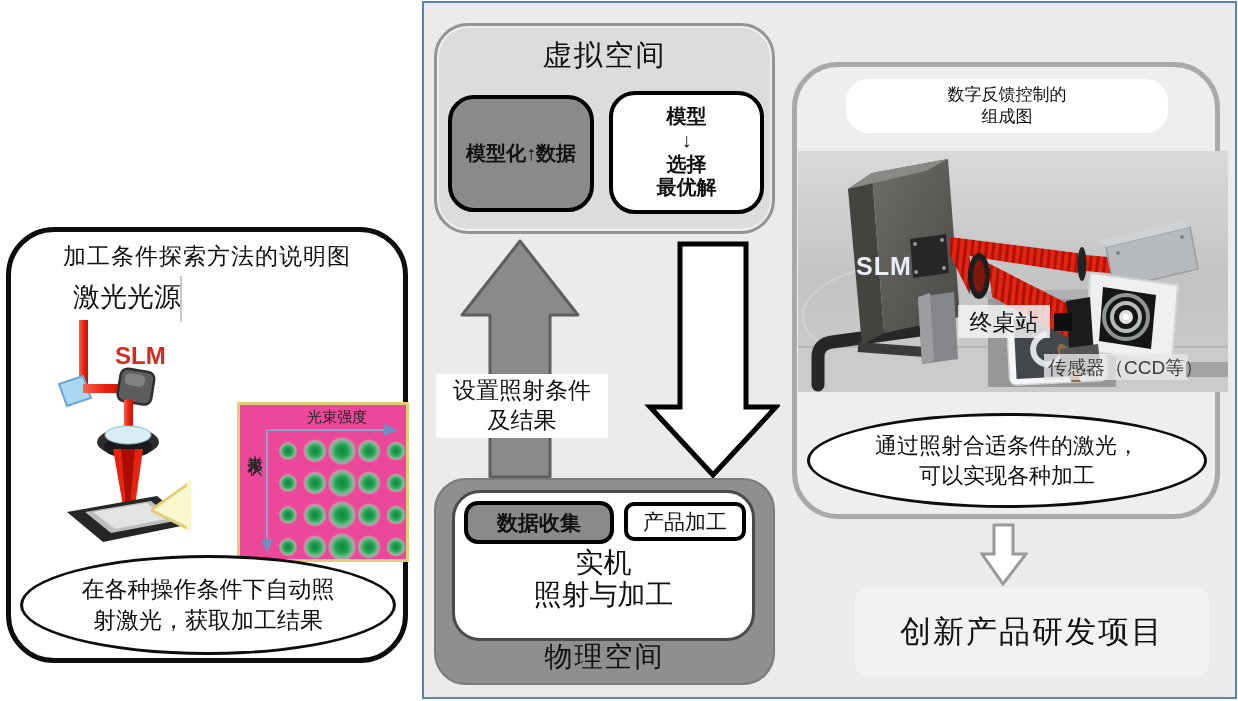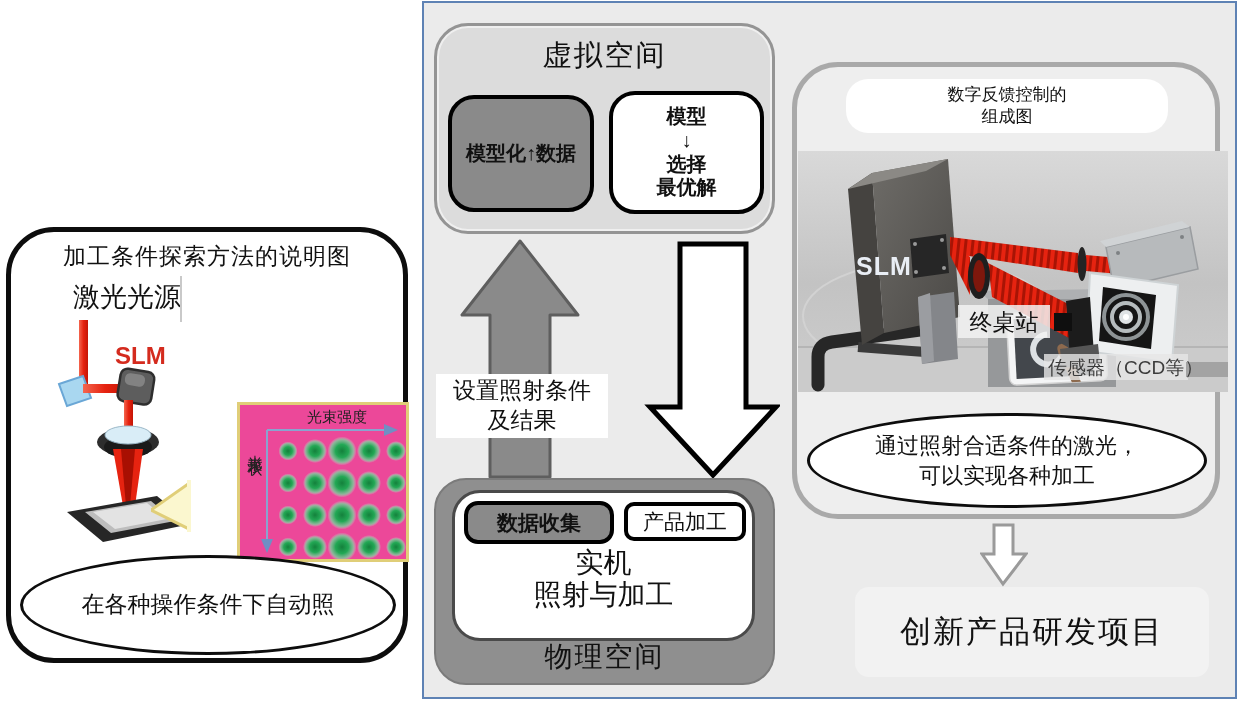--- a/index.html
+++ b/index.html
@@ -180,20 +180,21 @@
             <circle cx="75" cy="142" r="12" fill="url(#dotG)"></circle>
             <circle cx="102" cy="142" r="14.5" fill="url(#dotG)"></circle>
             <circle cx="129" cy="142" r="12" fill="url(#dotG)"></circle>
             <circle cx="156" cy="142" r="10" fill="url(#dotG)"></circle>
           </g>
       </svg>
     </div>
 
     <div class="lp-ellipse">
       <span>在各种操作条件下自动照</span>
+      <span>射激光，获取加工结果</span>
     </div>
   </div>
 
   <div class="main-box">
 
     <div class="virtual-box">
       <div class="vb-title">虚拟空间</div>
       <div class="vb-dark">
         <span>模型化</span>
         <span>↑</span>

